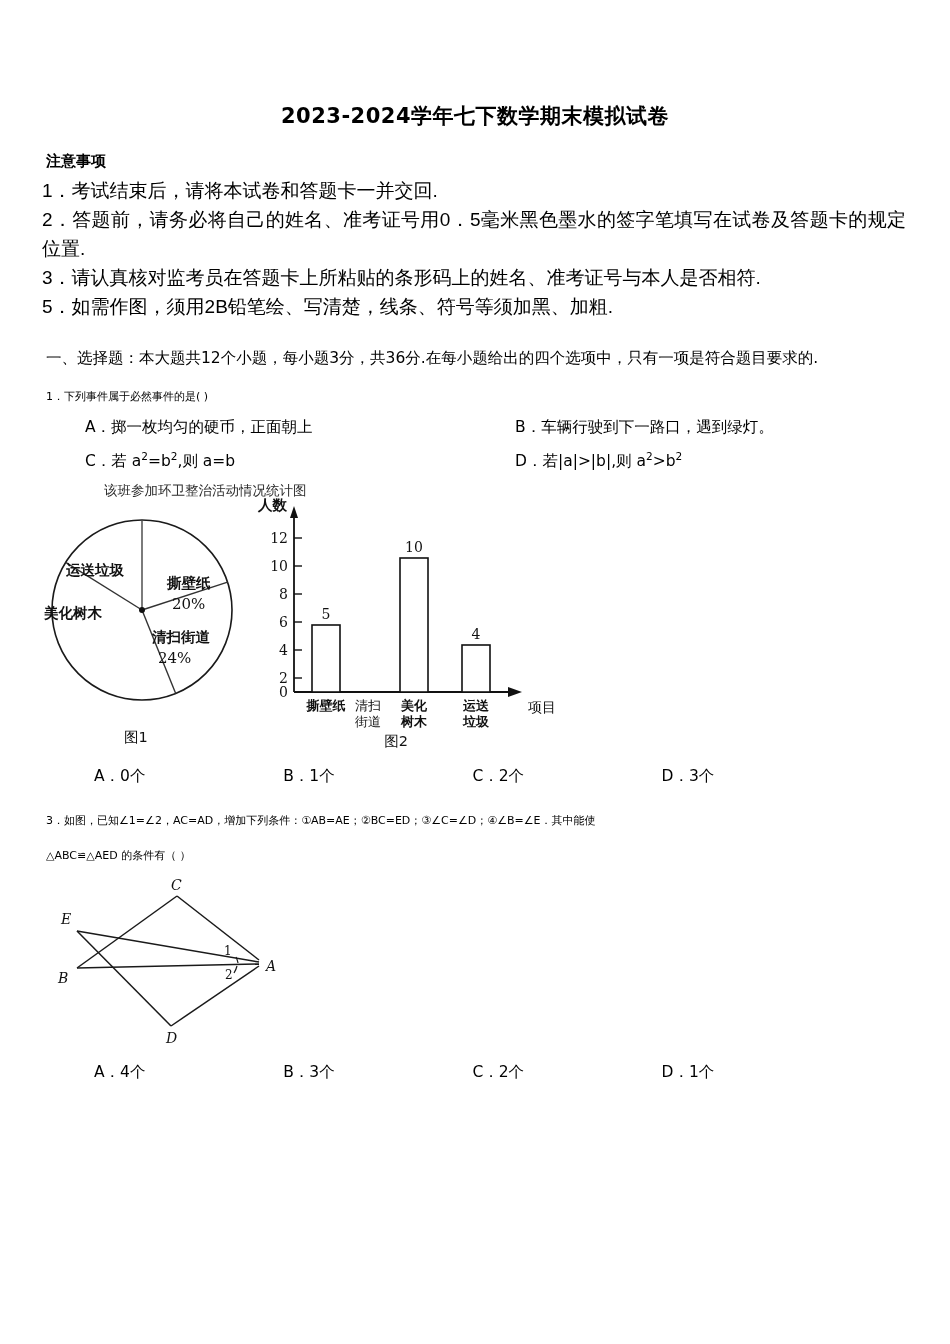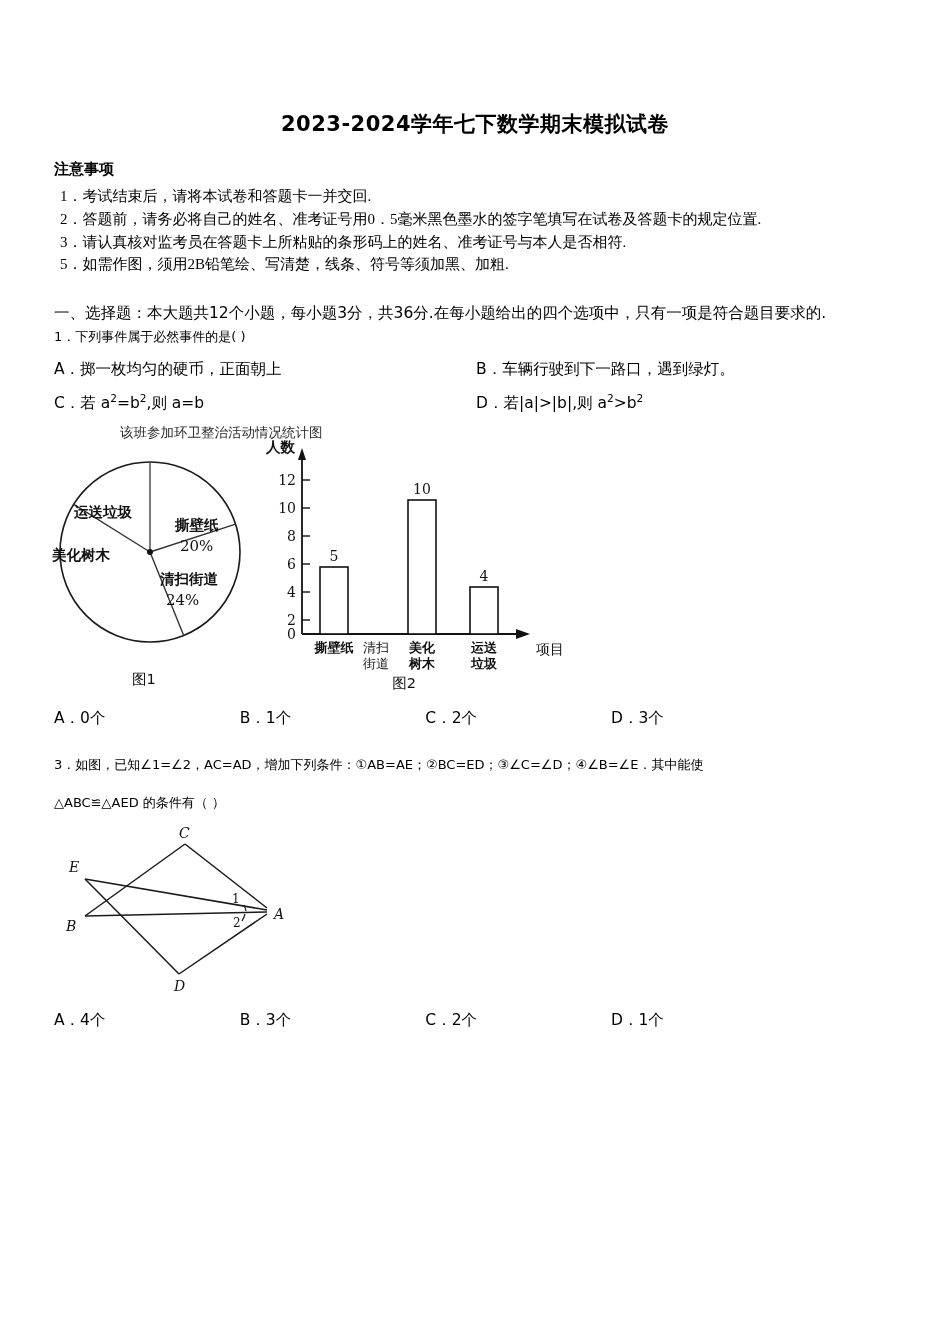--- a/index.html
+++ b/index.html
@@ -12,21 +12,21 @@
     height: 1344px;
     position: relative;
     font-family: "DejaVu Serif", "Liberation Serif", serif;
     color: #000000;
     overflow: hidden;
   }
   .page {
     position: relative;
     width: 950px;
     height: 940px;
-    padding: 12px;
+    padding: 4px;
     box-sizing: border-box;
   }
   .doc-title {
     text-align: center;
     font-size: 21px;
     font-weight: bold;
     margin: 0;
     padding-top: 98px;
     letter-spacing: 0.5px;
     font-family: "DejaVu Sans", "Liberation Sans", sans-serif;
@@ -36,71 +36,73 @@
     font-weight: bold;
     margin: 22px 0 0 42px;
     font-family: "DejaVu Sans", "Liberation Sans", sans-serif;
   }
   .notice-list {
     margin: 6px 0 0 0;
     padding: 0;
     list-style: none;
   }
   .notice-list li {
-    font-size: 15px;
+    font-size: 19px;
     line-height: 1.52;
-    margin: 0 40px 0 48px;
-    font-family: Liberation Serif, serif;
+    margin: 0 40px 0 38px;
+    font-family: Liberation Sans, sans-serif;
     text-align: justify;
   }
   .section-head {
     font-size: 15.5px;
     margin: 26px 40px 0 42px;
     font-family: "DejaVu Sans", "Liberation Sans", sans-serif;
     line-height: 1.5;
   }
   .q-text {
-    font-size: 13px;
-    margin: 2px 40px 0 42px;
+    font-size: 11px;
+    margin: 18px 40px 0 42px;
     line-height: 1.5;
     font-family: "DejaVu Sans", "Liberation Sans", sans-serif;
     text-align: justify;
   }
   .q-text.spaced {
     line-height: 2.15;
   }
   .options-row {
     display: flex;
     margin: 12px 40px 0 42px;
     font-size: 15.5px;
     font-family: "DejaVu Sans", "Liberation Sans", sans-serif;
   }
   .options-row.two-col > div {
     width: 50%;
+    margin-left: 39px;
   }
   .options-row.four-col > div {
     width: 22%;
   }
   .options-row.four-col > div:first-child {
     width: 22%;
+    margin-left: 48px;
   }
   sup { font-size: 0.68em; vertical-align: super; }
   .figs-wrap {
     position: relative;
     margin: 10px 0 0 0;
     height: 272px;
   }
   .geo-wrap {
     position: relative;
     margin-top: 8px;
     height: 180px;
   }
   .chart-title {
     position: absolute;
-    left: 108px;
+    left: 100px;
     top: 0px;
     font-size: 13.5px;
     font-family: "DejaVu Sans", "Liberation Sans", sans-serif;
     color: #2b2b2b;
     white-space: nowrap;
   }
 </style>
 </head>
 <body>
 

